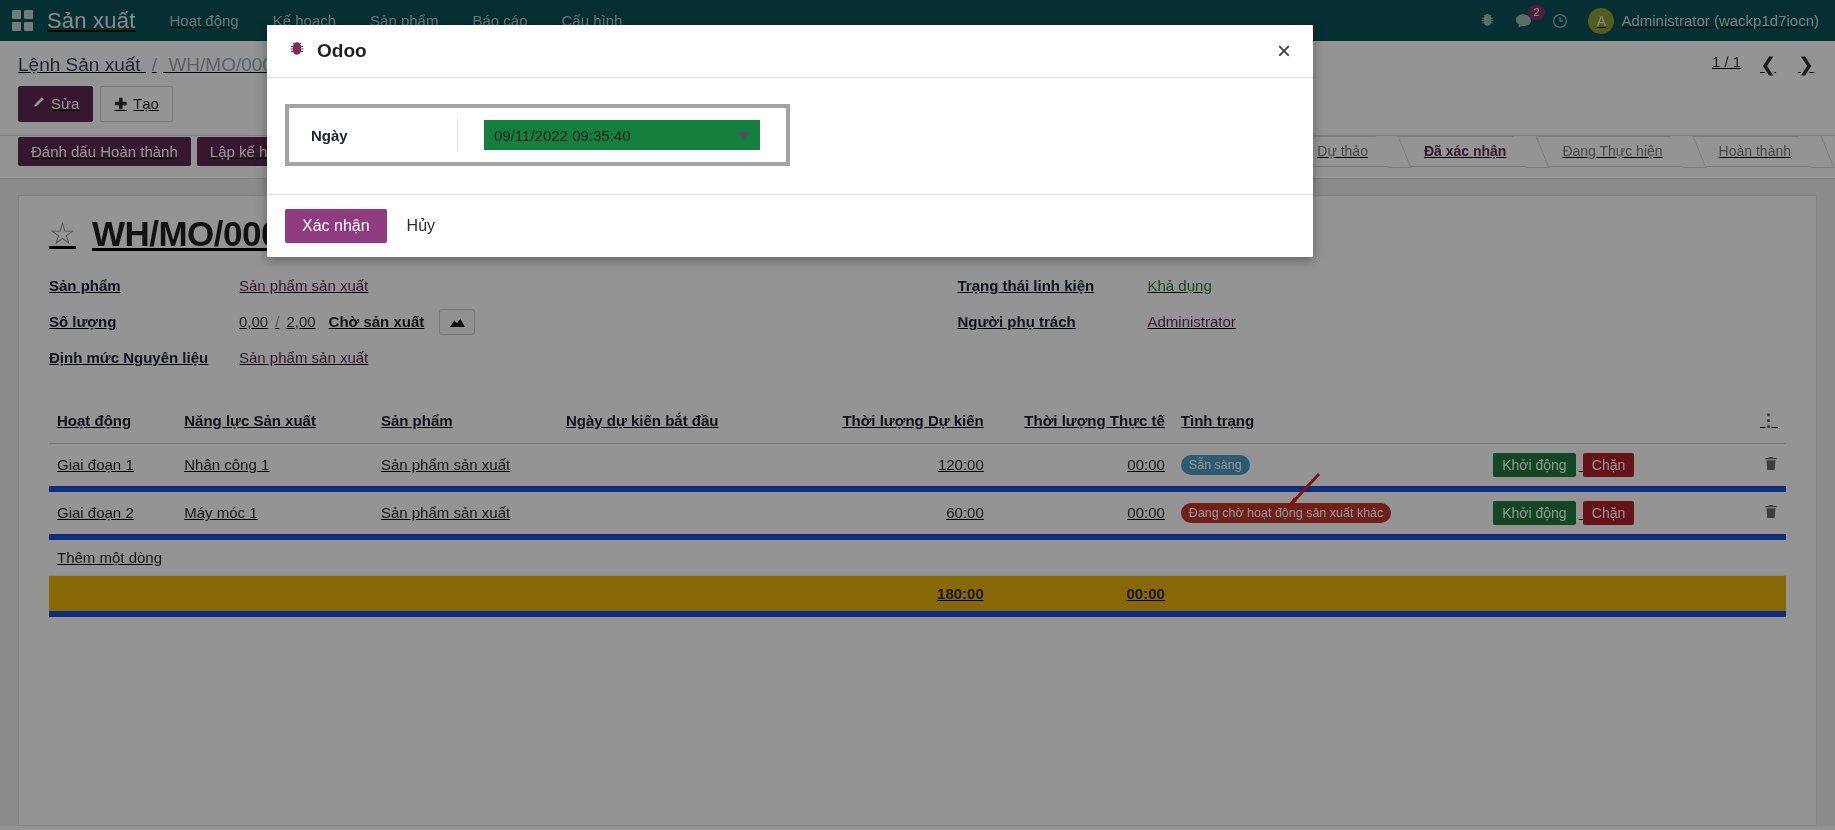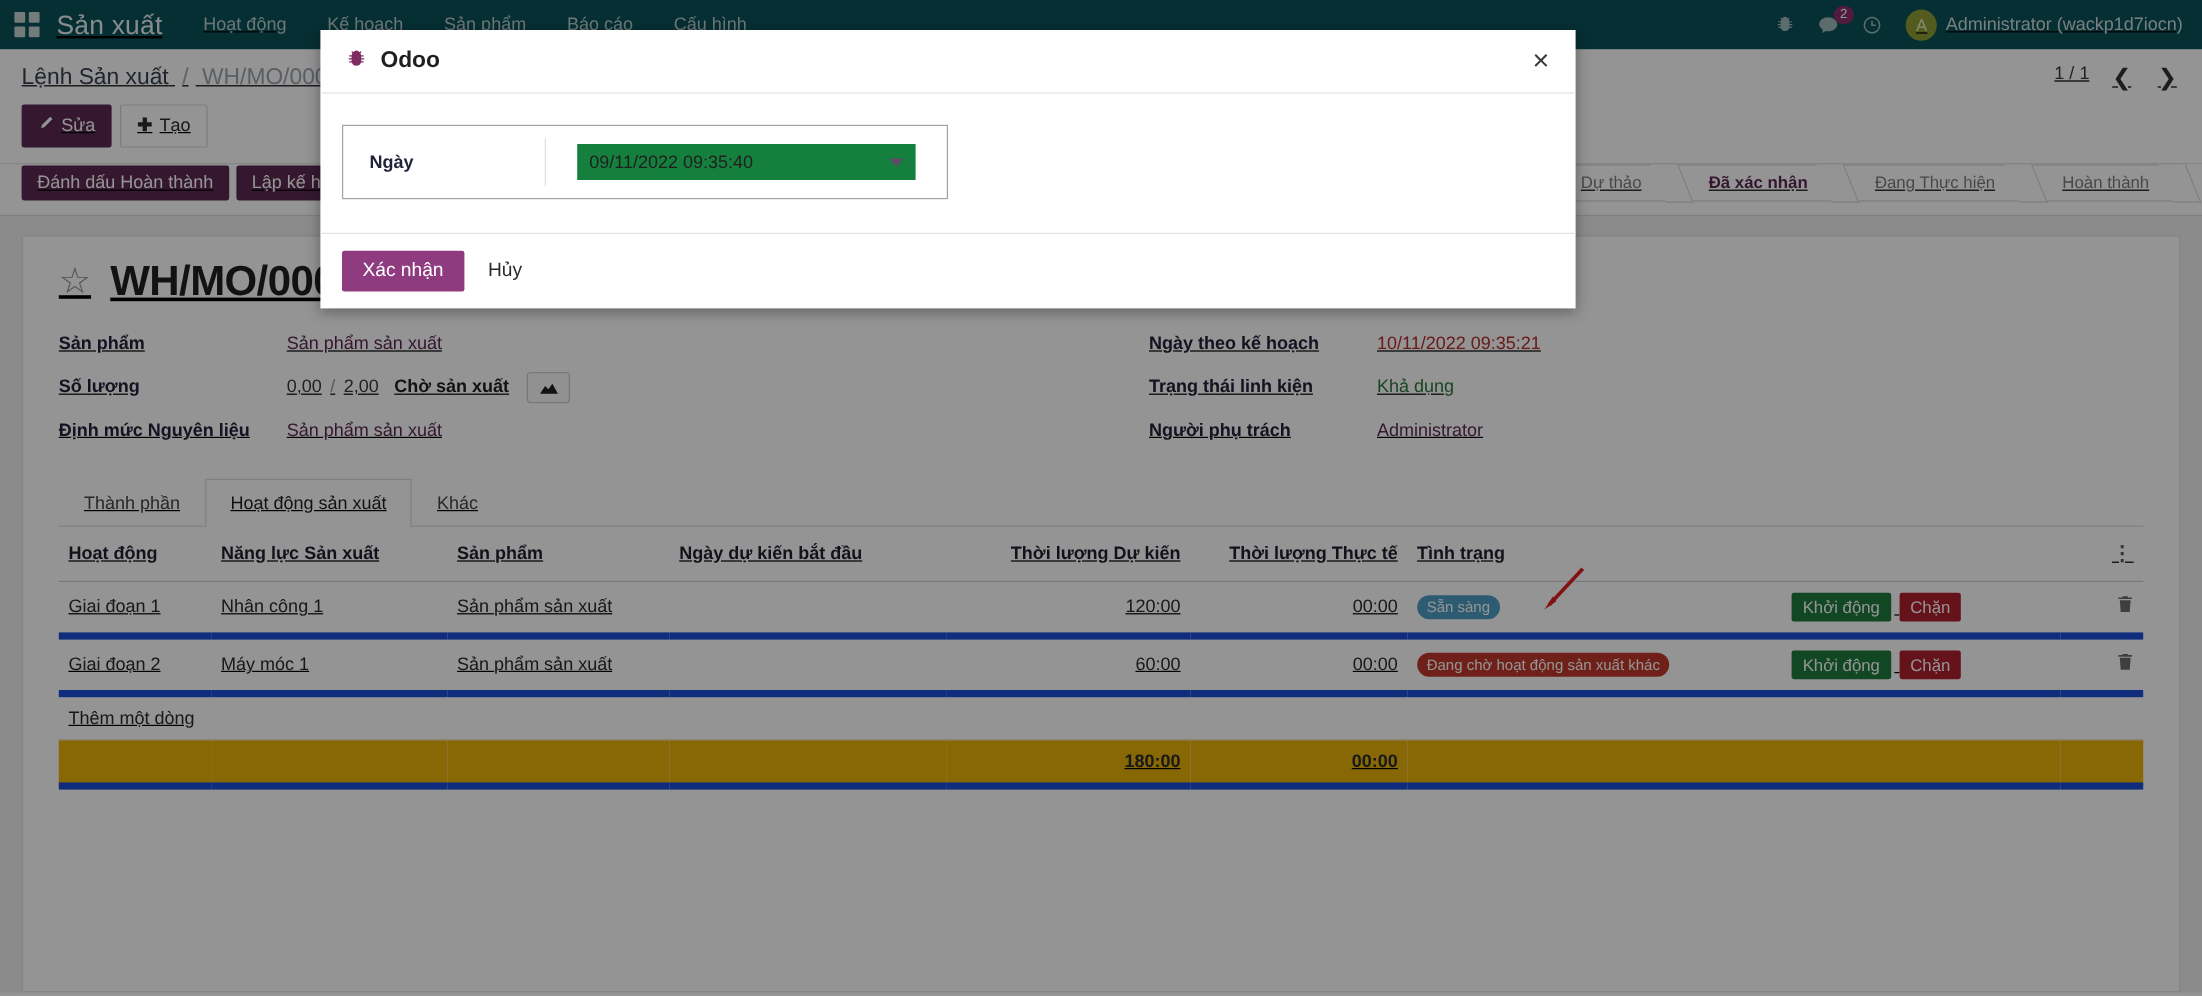--- a/index.html
+++ b/index.html
@@ -123,21 +123,21 @@
   .overlay { position:absolute; inset:0; background: rgba(0,0,0,.42); z-index:50; }
   .modal {
     position:absolute; left:267px; top:25px; width:1046px; background:#ffffff; z-index:60;
     box-shadow: 0 3px 11px rgba(0,0,0,.35);
   }
   .modal-head { display:flex; align-items:center; padding: 14px 22px; border-bottom:1px solid #e2e2e2; }
   .modal-bug { color:#7e2b60; font-size:17px; margin-right:12px; }
   .modal-title { font-size:19px; font-weight:bold; color:#1f1f1f; }
   .modal-x { margin-left:auto; font-size:24px; color:#3a3a3a; cursor:pointer; line-height:1; }
   .modal-body { padding: 26px 18px 28px 18px; }
-  .field-highlight { border: 1px solid #a3a3a3; display:flex; align-items:center; width:505px; height:62px; }
+  .field-highlight { border: 4px solid #a3a3a3; display:flex; align-items:center; width:505px; height:62px; }
   .fh-label { width:168px; padding-left:22px; font-size:15px; font-weight:bold; color:#22223a; }
   .fh-sep { width:1px; align-self:stretch; background:#e0e0e0; margin: 10px 0; }
   .fh-input {
     flex:1; margin: 0 26px; background:#15803d; border:none; height:30px;
     display:flex; align-items:center; padding: 0 10px; font-size:15px; color:#1f1f1f; position:relative;
   }
   .caret-down { margin-left:auto; width:0; height:0; border-left:6px solid transparent; border-right:6px solid transparent; border-top:7px solid #5f4a68; }
   .modal-foot { border-top:1px solid #e2e2e2; padding: 14px 18px; display:flex; align-items:center; gap:10px; }
   .mbtn-confirm { background:#8e3b80; color:#fff; font-size:16px; padding: 8px 17px; cursor:pointer; border-radius:2px; }
   .mbtn-cancel { color:#2b2b2b; font-size:16px; padding: 8px 10px; cursor:pointer; }
@@ -257,39 +257,30 @@
               </span>
             </div>
           </div>
           <div class="frow">
             <div class="flabel">Định mức Nguyên liệu</div>
             <div class="fval">Sản phẩm sản xuất</div>
           </div>
         </div>
         <div class="fcol right">
           <div class="frow">
-            <div class="flabel">Ngày theo kế hoạch</div>
-            <div class="fval date-warn">10/11/2022 09:35:21</div>
-          </div>
-          <div class="frow">
             <div class="flabel">Trạng thái linh kiện</div>
             <div class="fval ok">Khả dụng</div>
           </div>
           <div class="frow">
             <div class="flabel">Người phụ trách</div>
             <div class="fval plain">Administrator</div>
           </div>
         </div>
       </div>
 
-      <div class="tabs">
-        <div class="tab">Thành phần</div>
-        <div class="tab active">Hoạt động sản xuất</div>
-        <div class="tab">Khác</div>
-      </div>
 
       <table class="olist">
         <thead>
           <tr>
             <th style="width:110px;">Hoạt động</th>
             <th style="width:170px;">Năng lực Sản xuất</th>
             <th style="width:160px;">Sản phẩm</th>
             <th style="width:200px;">Ngày dự kiến bắt đầu</th>
             <th class="num" style="width:175px;">Thời lượng Dự kiến</th>
             <th class="num" style="width:150px;">Thời lượng Thực tế</th>

